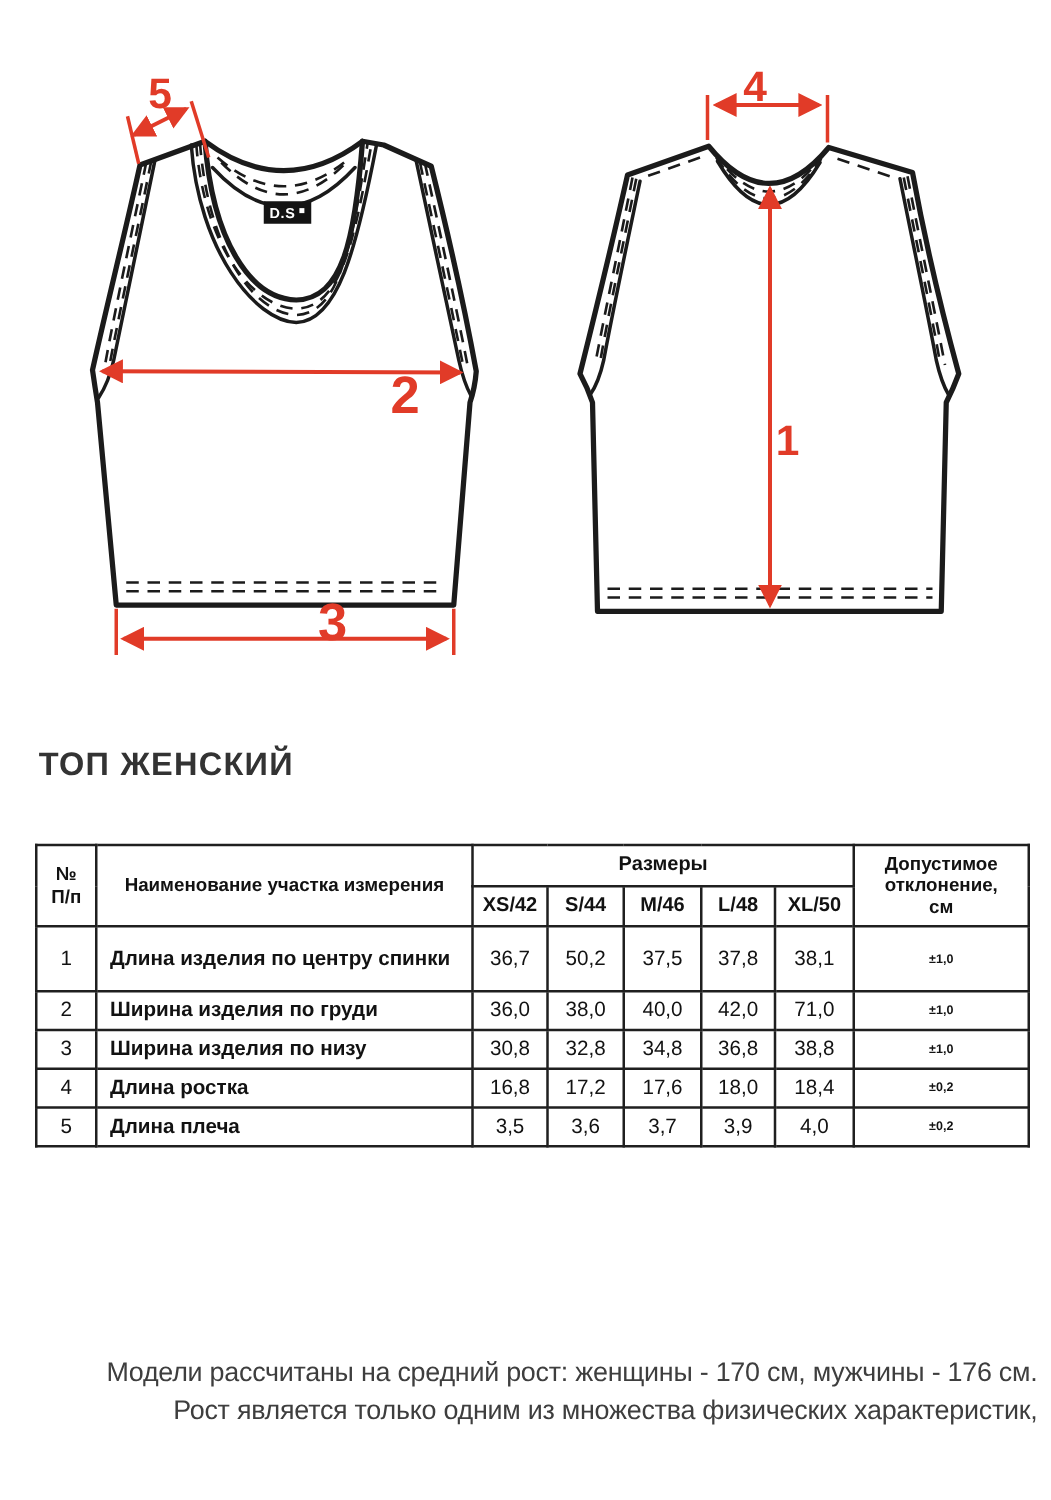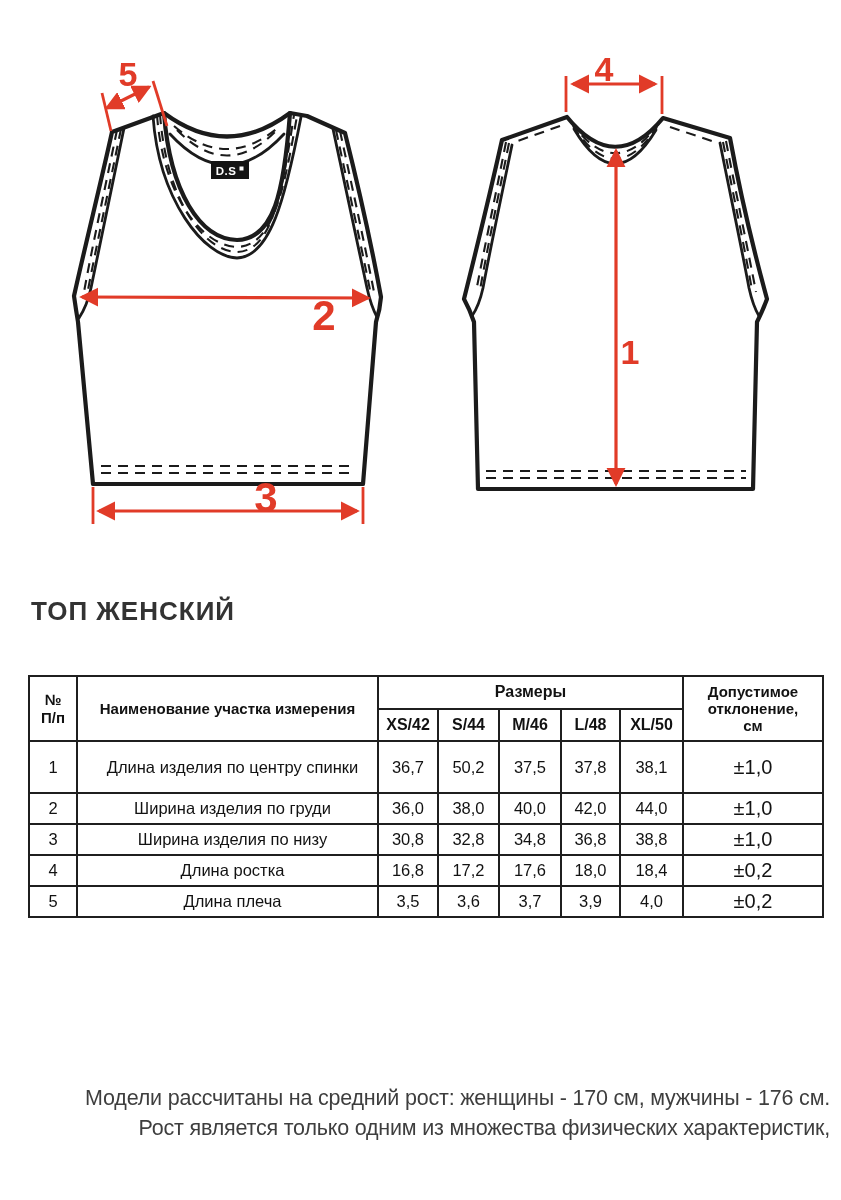--- a/index.html
+++ b/index.html
@@ -27,22 +27,22 @@
     position:absolute;left:28px;top:675px;width:794px;
     border-collapse:collapse;table-layout:fixed;color:#121212;
   }
   .size-table th,.size-table td{
     border:2px solid #1f1f1f;text-align:center;vertical-align:middle;padding:0;
   }
   .size-table th{font-size:15px;font-weight:bold;line-height:1.15;}
   .size-table th.size-col{font-size:16px;}
   .size-table th.sizes-group{font-size:16px;}
   .size-table td{font-size:16.5px;font-weight:normal;}
-  .size-table td.name-cell{text-align:center;padding-left:10px;}
-  .size-table td.tol-cell{font-size:20px;font-weight:normal;}
+  .size-table td.name-cell{text-align:left;padding-left:10px;font-weight:bold;}
+  .size-table td.tol-cell{font-size:10px;font-weight:bold;}
   .size-table th.tol-header{padding:0 20px;}
   tr.hdr-top{height:33px;}
   tr.hdr-bottom{height:32px;}
   tr.row-tall{height:52px;}
   tr.row-std{height:31px;}
 
   .footer-note{
     position:absolute;left:30px;top:1083px;width:800px;
     font-size:21.5px;line-height:30px;color:#3e3e3e;letter-spacing:-0.2px;
   }
@@ -202,21 +202,21 @@
       <td>38,1</td>
       <td class="tol-cell">±1,0</td>
     </tr>
     <tr class="row-std">
       <td>2</td>
       <td class="name-cell">Ширина изделия по груди</td>
       <td>36,0</td>
       <td>38,0</td>
       <td>40,0</td>
       <td>42,0</td>
-      <td>44,0</td>
+      <td>71,0</td>
       <td class="tol-cell">±1,0</td>
     </tr>
     <tr class="row-std">
       <td>3</td>
       <td class="name-cell">Ширина изделия по низу</td>
       <td>30,8</td>
       <td>32,8</td>
       <td>34,8</td>
       <td>36,8</td>
       <td>38,8</td>

